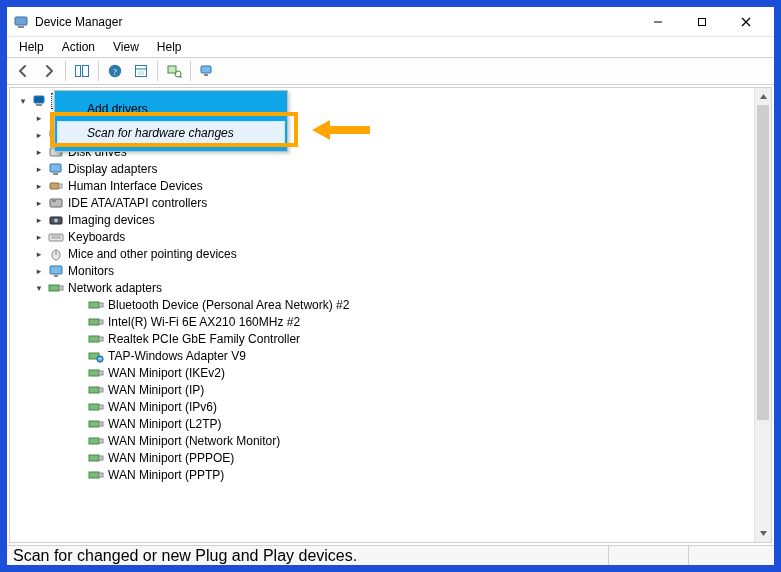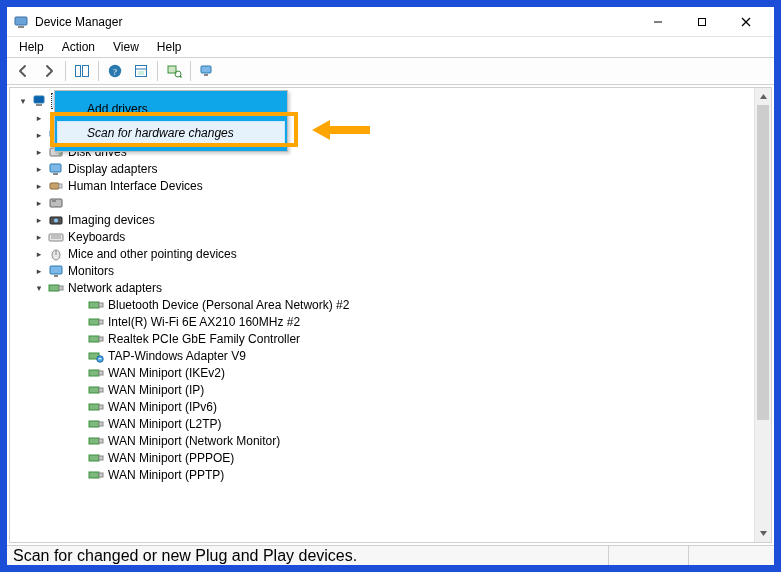--- a/index.html
+++ b/index.html
@@ -382,20 +382,21 @@
             <span class="node-label">Human Interface Devices</span>
           </div>
           <div class="tree-row indent-1">
             <span class="expander">▸</span>
             <span class="node-icon">
               <svg class="ic" viewBox="0 0 16 16">
                 <rect x="2" y="4" width="12" height="8" rx="1" fill="#bdbdbd" stroke="#666"></rect>
                 <rect x="4" y="5" width="4" height="2" fill="#888"></rect>
               </svg>
             </span>
+            <span class="node-label">IDE ATA/ATAPI controllers</span>
           </div>
           <div class="tree-row indent-1">
             <span class="expander">▸</span>
             <span class="node-icon">
               <svg class="ic" viewBox="0 0 16 16">
                 <rect x="2" y="5" width="12" height="7" rx="1" fill="#555" stroke="#222"></rect>
                 <circle cx="8" cy="8.5" r="2" fill="#8cf"></circle>
               </svg>
             </span>
             <span class="node-label">Imaging devices</span>

